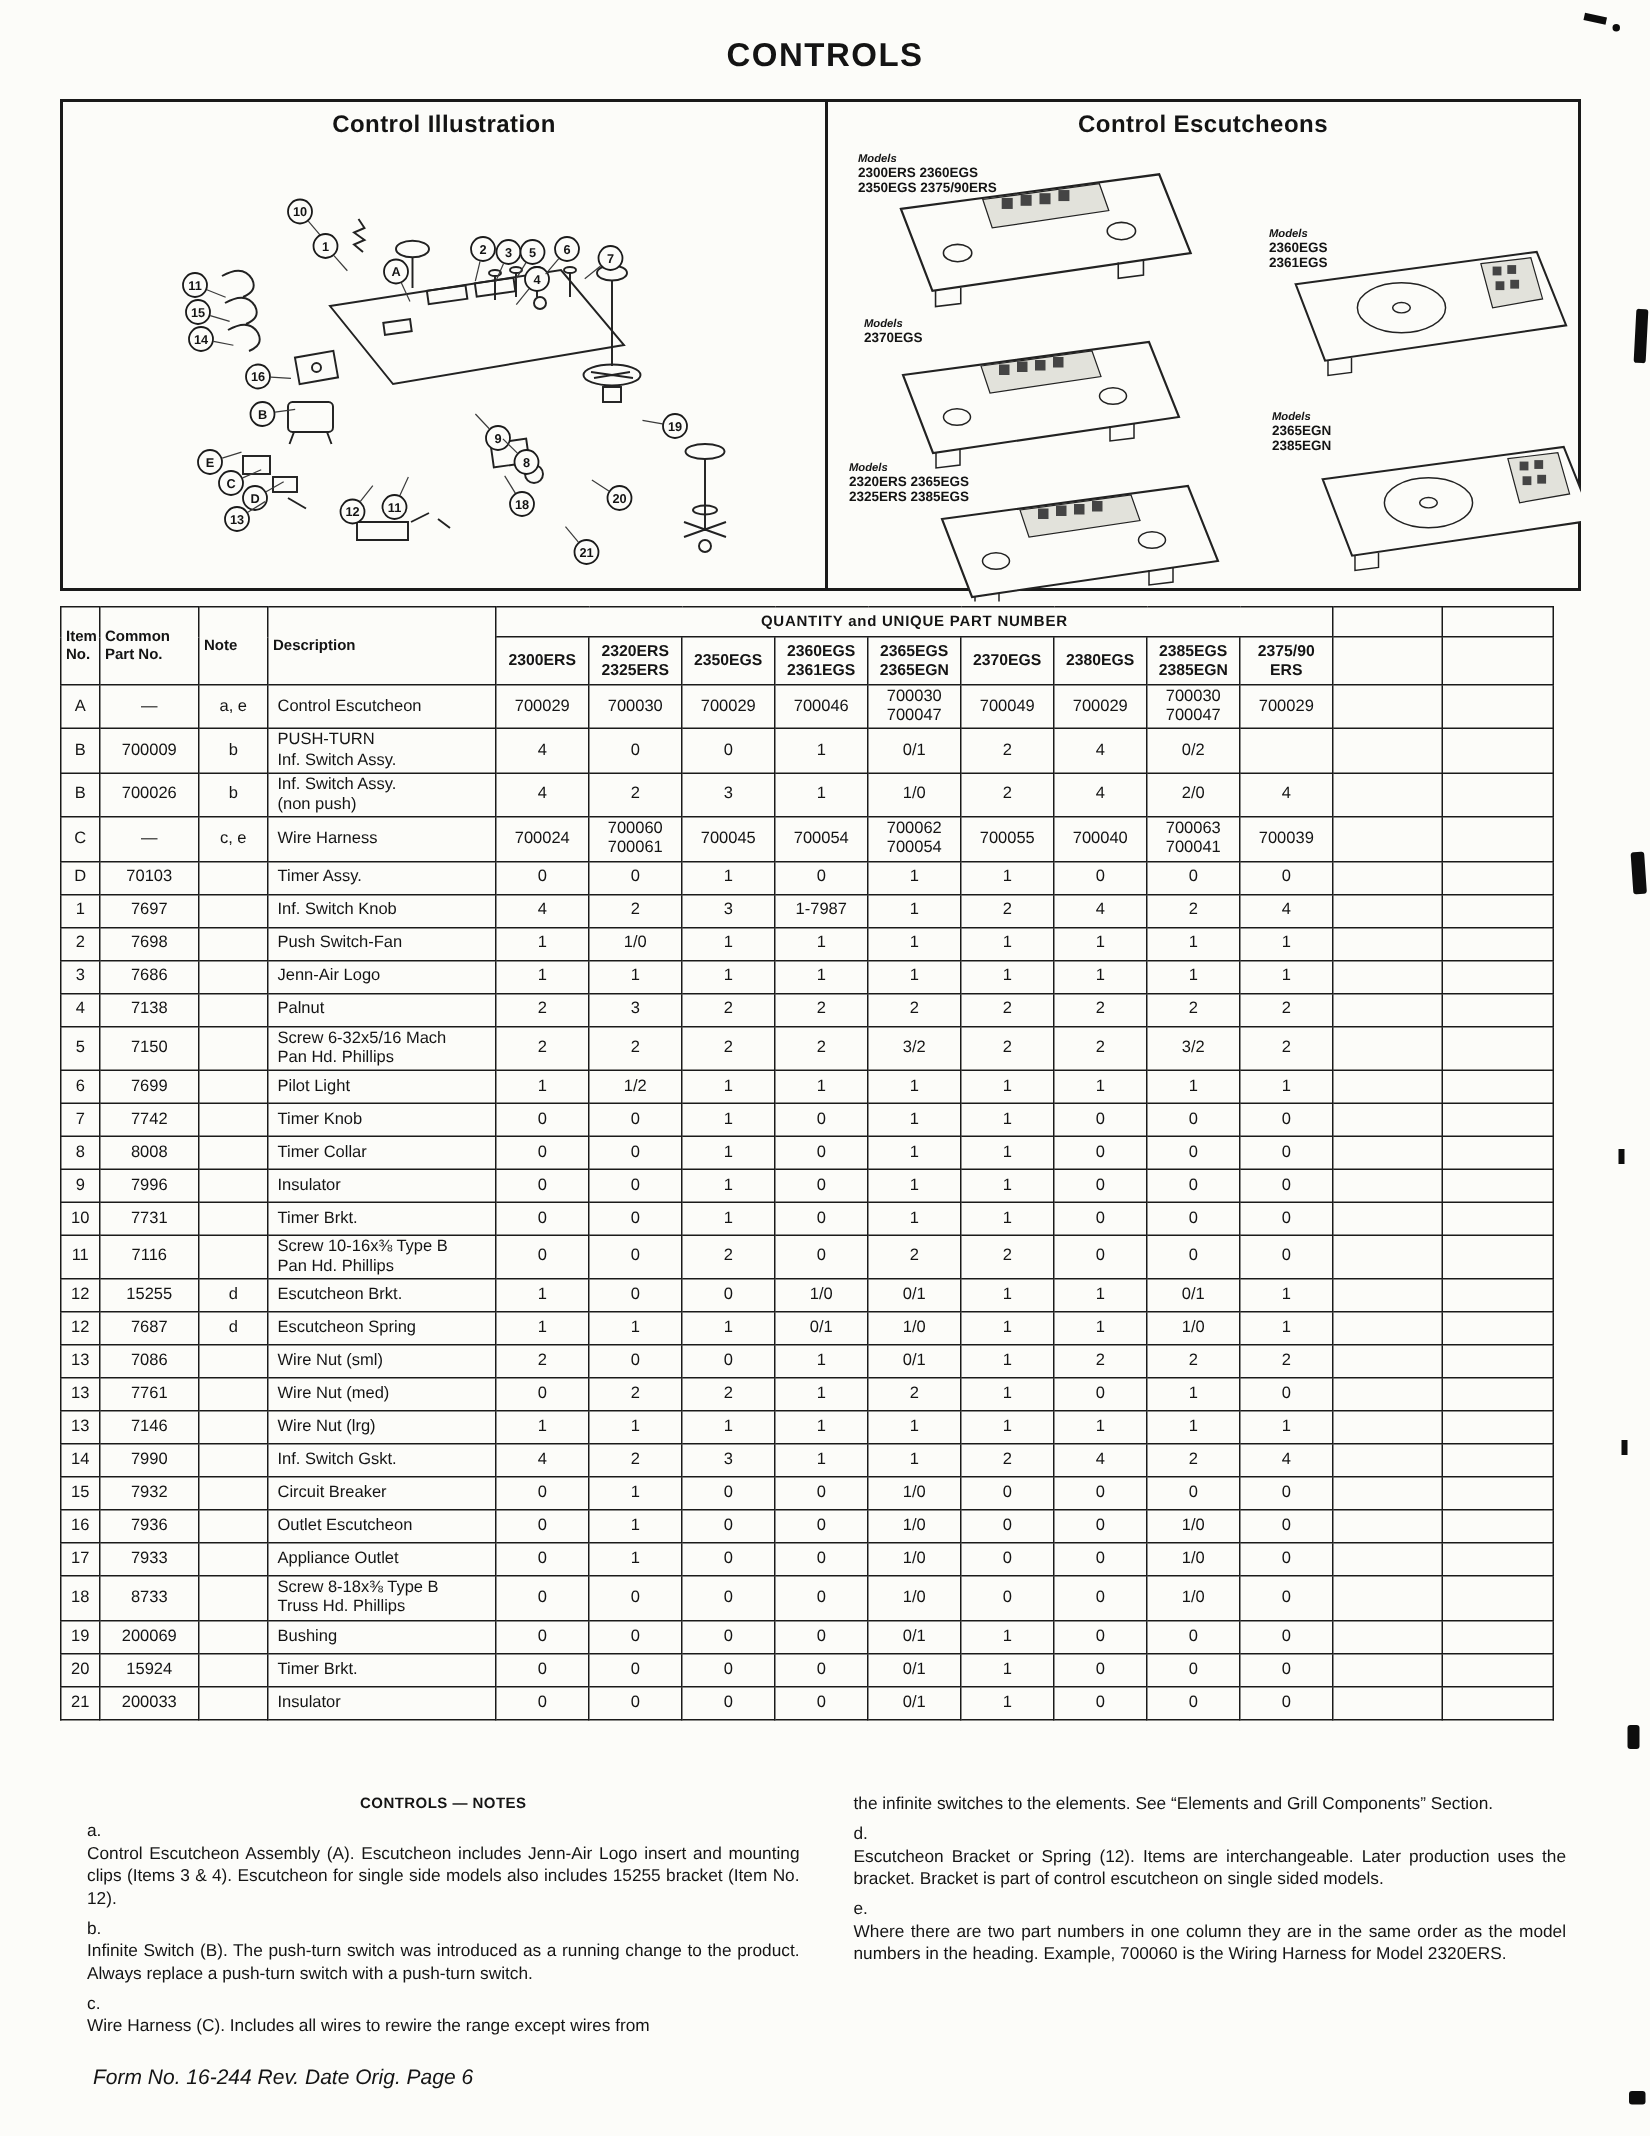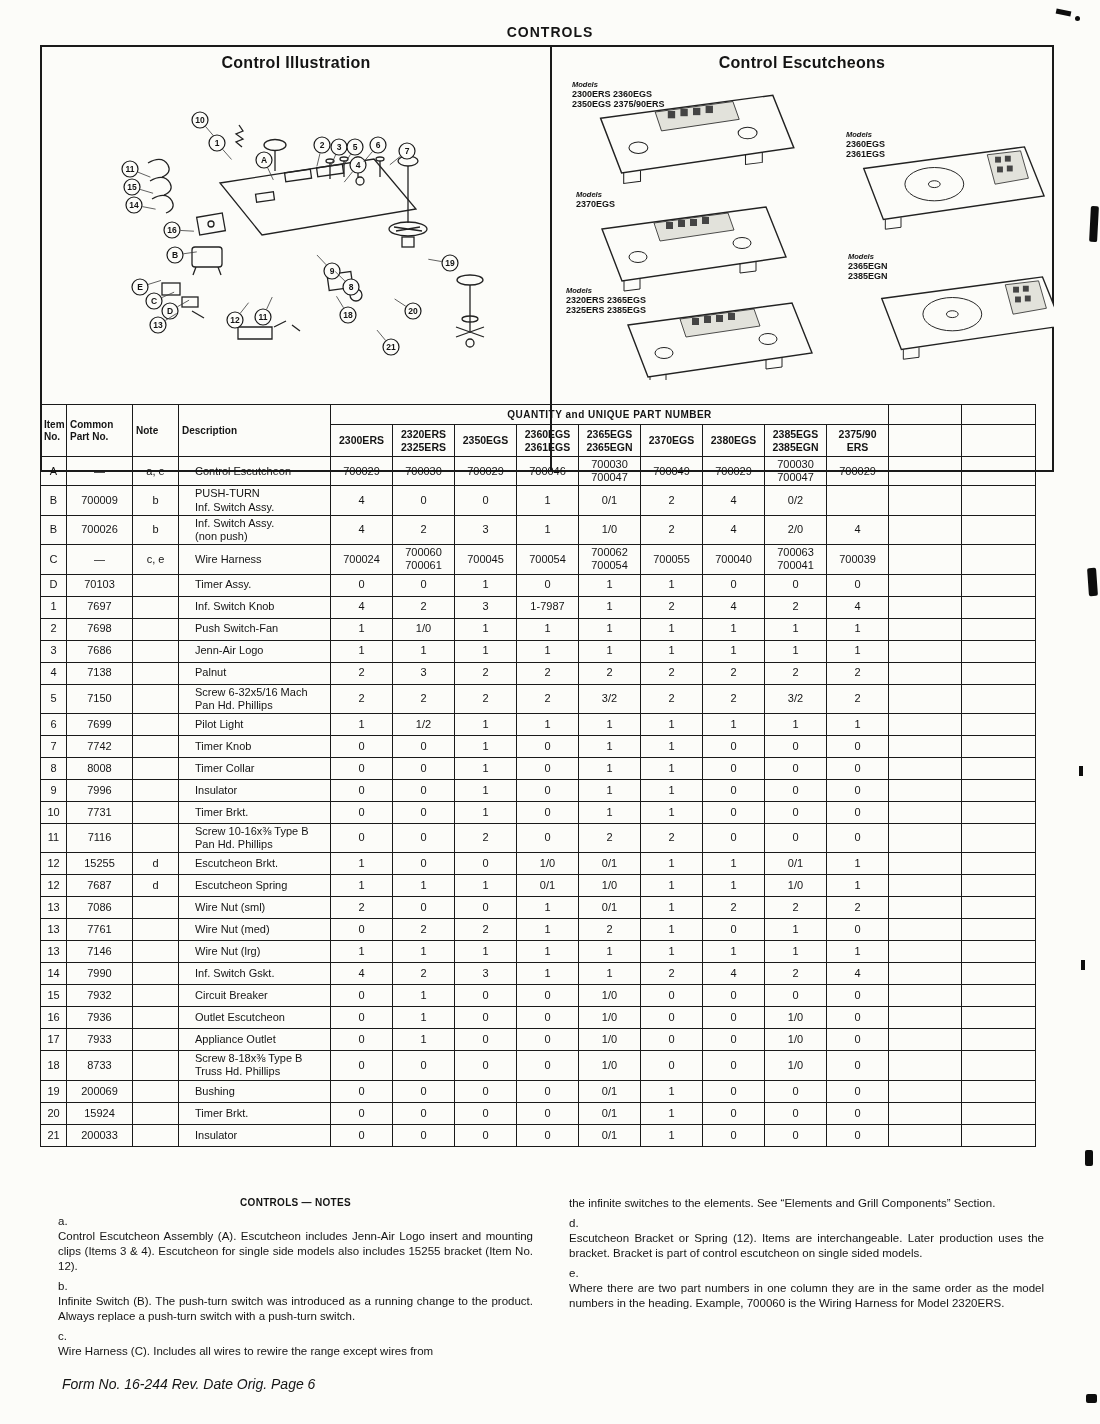--- a/index.html
+++ b/index.html
@@ -1,39 +1,39 @@
 <!DOCTYPE html>
 <html><head>
 <meta charset="utf-8">
 <style>
   *{box-sizing:border-box;}
   body{margin:0;background:#6e6e6e;}
   .page{width:1100px;height:1424px;margin:0 auto;background:#fcfcf9;position:relative;
         font-family:"Liberation Sans",sans-serif;color:#141414;overflow:hidden;}
   .page-title{position:absolute;top:24px;left:0;width:100%;text-align:center;
-              font-size:14px;font-weight:700;letter-spacing:1px;}
-  .top-box{position:absolute;left:40px;top:45px;width:1014px;height:427px;
+              font-size:22px;font-weight:700;letter-spacing:1px;}
+  .top-box{position:absolute;left:40px;top:66px;width:1014px;height:328px;
            border:2px solid #1a1a1a;display:flex;background:#fcfcf9;}
   .illus-panel{width:510px;border-right:2px solid #1a1a1a;position:relative;}
   .escu-panel{flex:1;position:relative;}
   .panel-title{text-align:center;font-weight:700;font-size:16px;padding-top:7px;letter-spacing:.3px;}
   .panel-svg{position:absolute;left:0;top:28px;font-family:inherit;}
   svg text{fill:#141414;}
   .esc-label{font-size:9px;font-weight:700;}
   .models-word{font-size:7.5px;font-style:italic;}
   .callout-circle{fill:#fcfcf9;stroke:#1a1a1a;stroke-width:1.2;}
   .callout-text{font-size:8.5px;font-weight:700;text-anchor:middle;}
   .leader{stroke:#3a3a3a;stroke-width:.8;}
   .drawing{stroke:#222;fill:none;stroke-width:1.3;}
 
   table.parts{position:absolute;left:40px;top:404px;width:995px;border-collapse:collapse;
               table-layout:fixed;font-size:11px;line-height:1.2;}
   .parts th,.parts td{border:1px solid #1a1a1a;padding:1px 3px;vertical-align:middle;}
   .parts td{text-align:center;height:22px;}
-  .parts td.desc{text-align:left;padding-left:16px;}
+  .parts td.desc{text-align:left;padding-left:6px;}
   .parts th{font-weight:700;}
   .corner-th{font-size:10px;text-align:left;vertical-align:top;padding:2px 3px;}
   .qty-th{font-size:10px;letter-spacing:.5px;height:20px;}
   .model-th{font-size:10.5px;height:32px;}
 
   .notes{position:absolute;left:58px;top:1196px;width:986px;display:flex;gap:36px;
          font-size:11.5px;line-height:1.3;}
   .notes-col{flex:1;}
   .notes-title{text-align:center;font-weight:700;font-size:10px;margin-bottom:5px;letter-spacing:.3px;}
   .note-item{display:flex;margin-bottom:5px;text-align:justify;flex-direction:column;}

